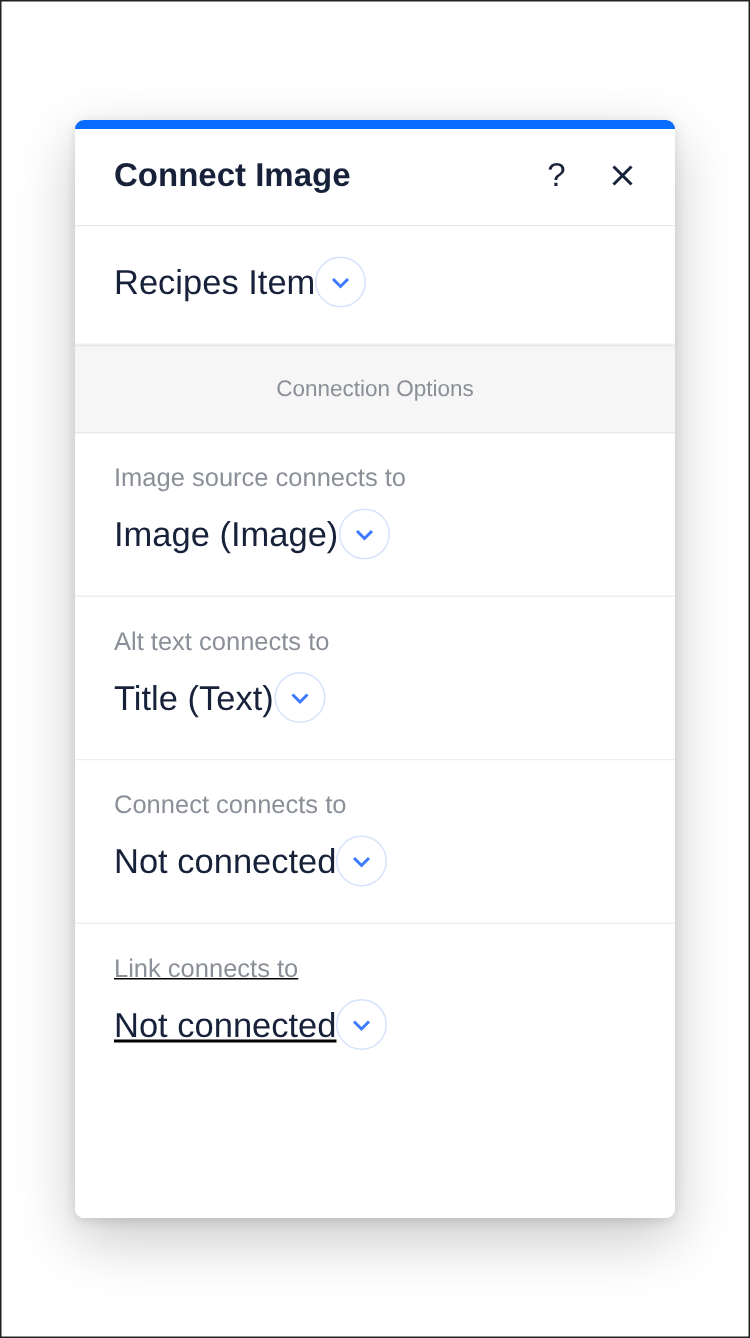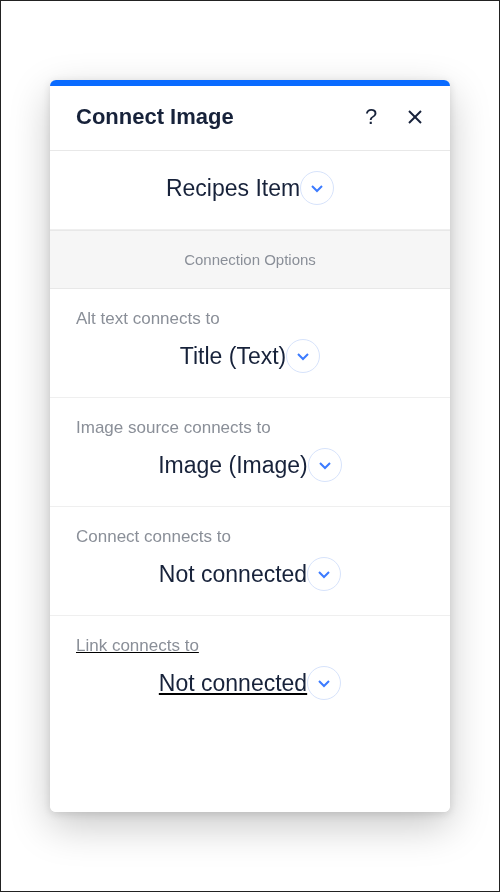--- a/index.html
+++ b/index.html
@@ -49,21 +49,21 @@
     border-bottom: 1px solid #efefef;
     background:#fff;
   }
   .section:last-child { border-bottom: none; flex:1;text-decoration:underline; }
   .section-label {
     font-size: 17px;
     color: #8a8f98;
     margin-bottom: 10px;
   }
   .section-row {
-    display:flex; align-items:center; justify-content:center;
+    display:flex; align-items:center; justify-content:flex-start;
   }
   .section-value {
     font-size: 23px;
     color: #17223a;
     font-weight: 400;
   }
   .chev {
     width: 34px; height:34px; border:1.5px solid #d7e3fb; border-radius:50%;
     display:flex;align-items:center;justify-content:center; cursor:pointer;
     flex-shrink: 0;
@@ -108,35 +108,35 @@
           <svg viewBox="0 0 16 16">
               <polyline points="3,6 8,11 13,6"></polyline>
             </svg>
         </div>
       </div>
     </div>
 
     <div class="group-header">Connection Options</div>
 
     <div class="section">
-      <div class="section-label">Alt text connects to</div>
+      <div class="section-label">Image source connects to</div>
       <div class="section-row">
-        <div class="section-value">Title (Text)</div>
+        <div class="section-value">Image (Image)</div>
         <div class="chev">
           <svg viewBox="0 0 16 16">
               <polyline points="3,6 8,11 13,6"></polyline>
             </svg>
         </div>
       </div>
     </div>
 
     <div class="section">
-      <div class="section-label">Image source connects to</div>
+      <div class="section-label">Alt text connects to</div>
       <div class="section-row">
-        <div class="section-value">Image (Image)</div>
+        <div class="section-value">Title (Text)</div>
         <div class="chev">
           <svg viewBox="0 0 16 16">
               <polyline points="3,6 8,11 13,6"></polyline>
             </svg>
         </div>
       </div>
     </div>
 
     <div class="section">
       <div class="section-label">Connect connects to</div>

